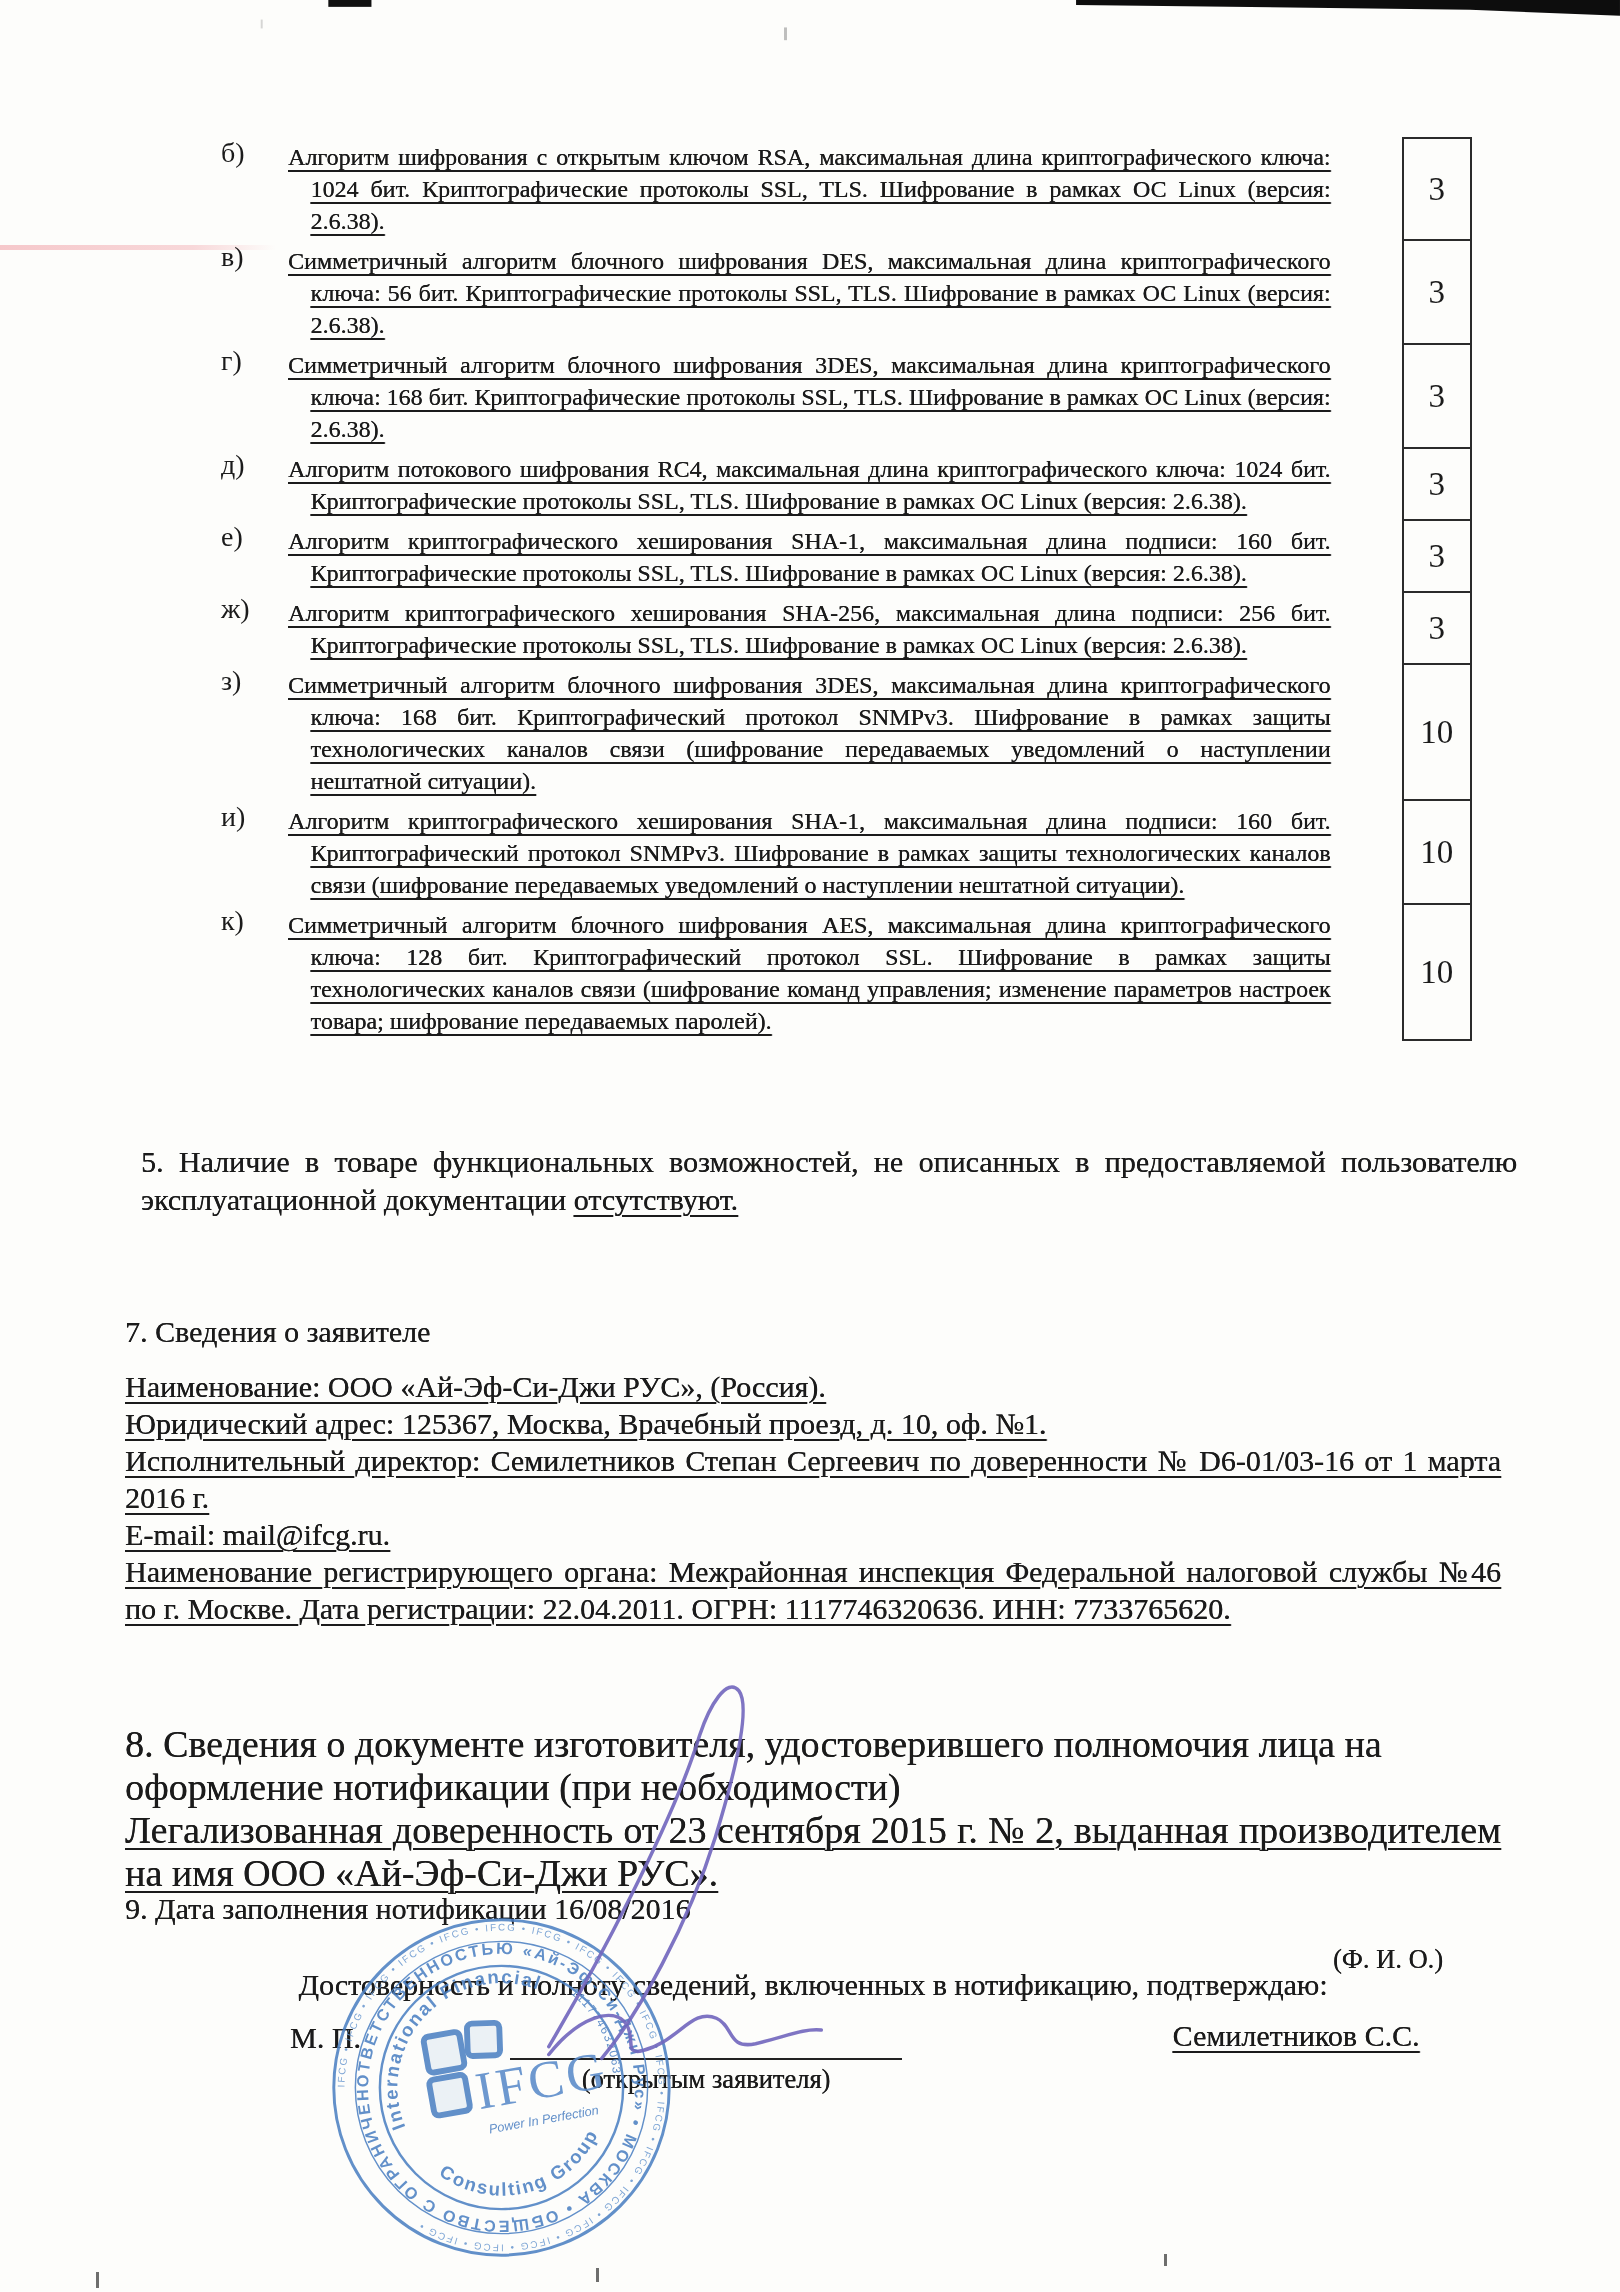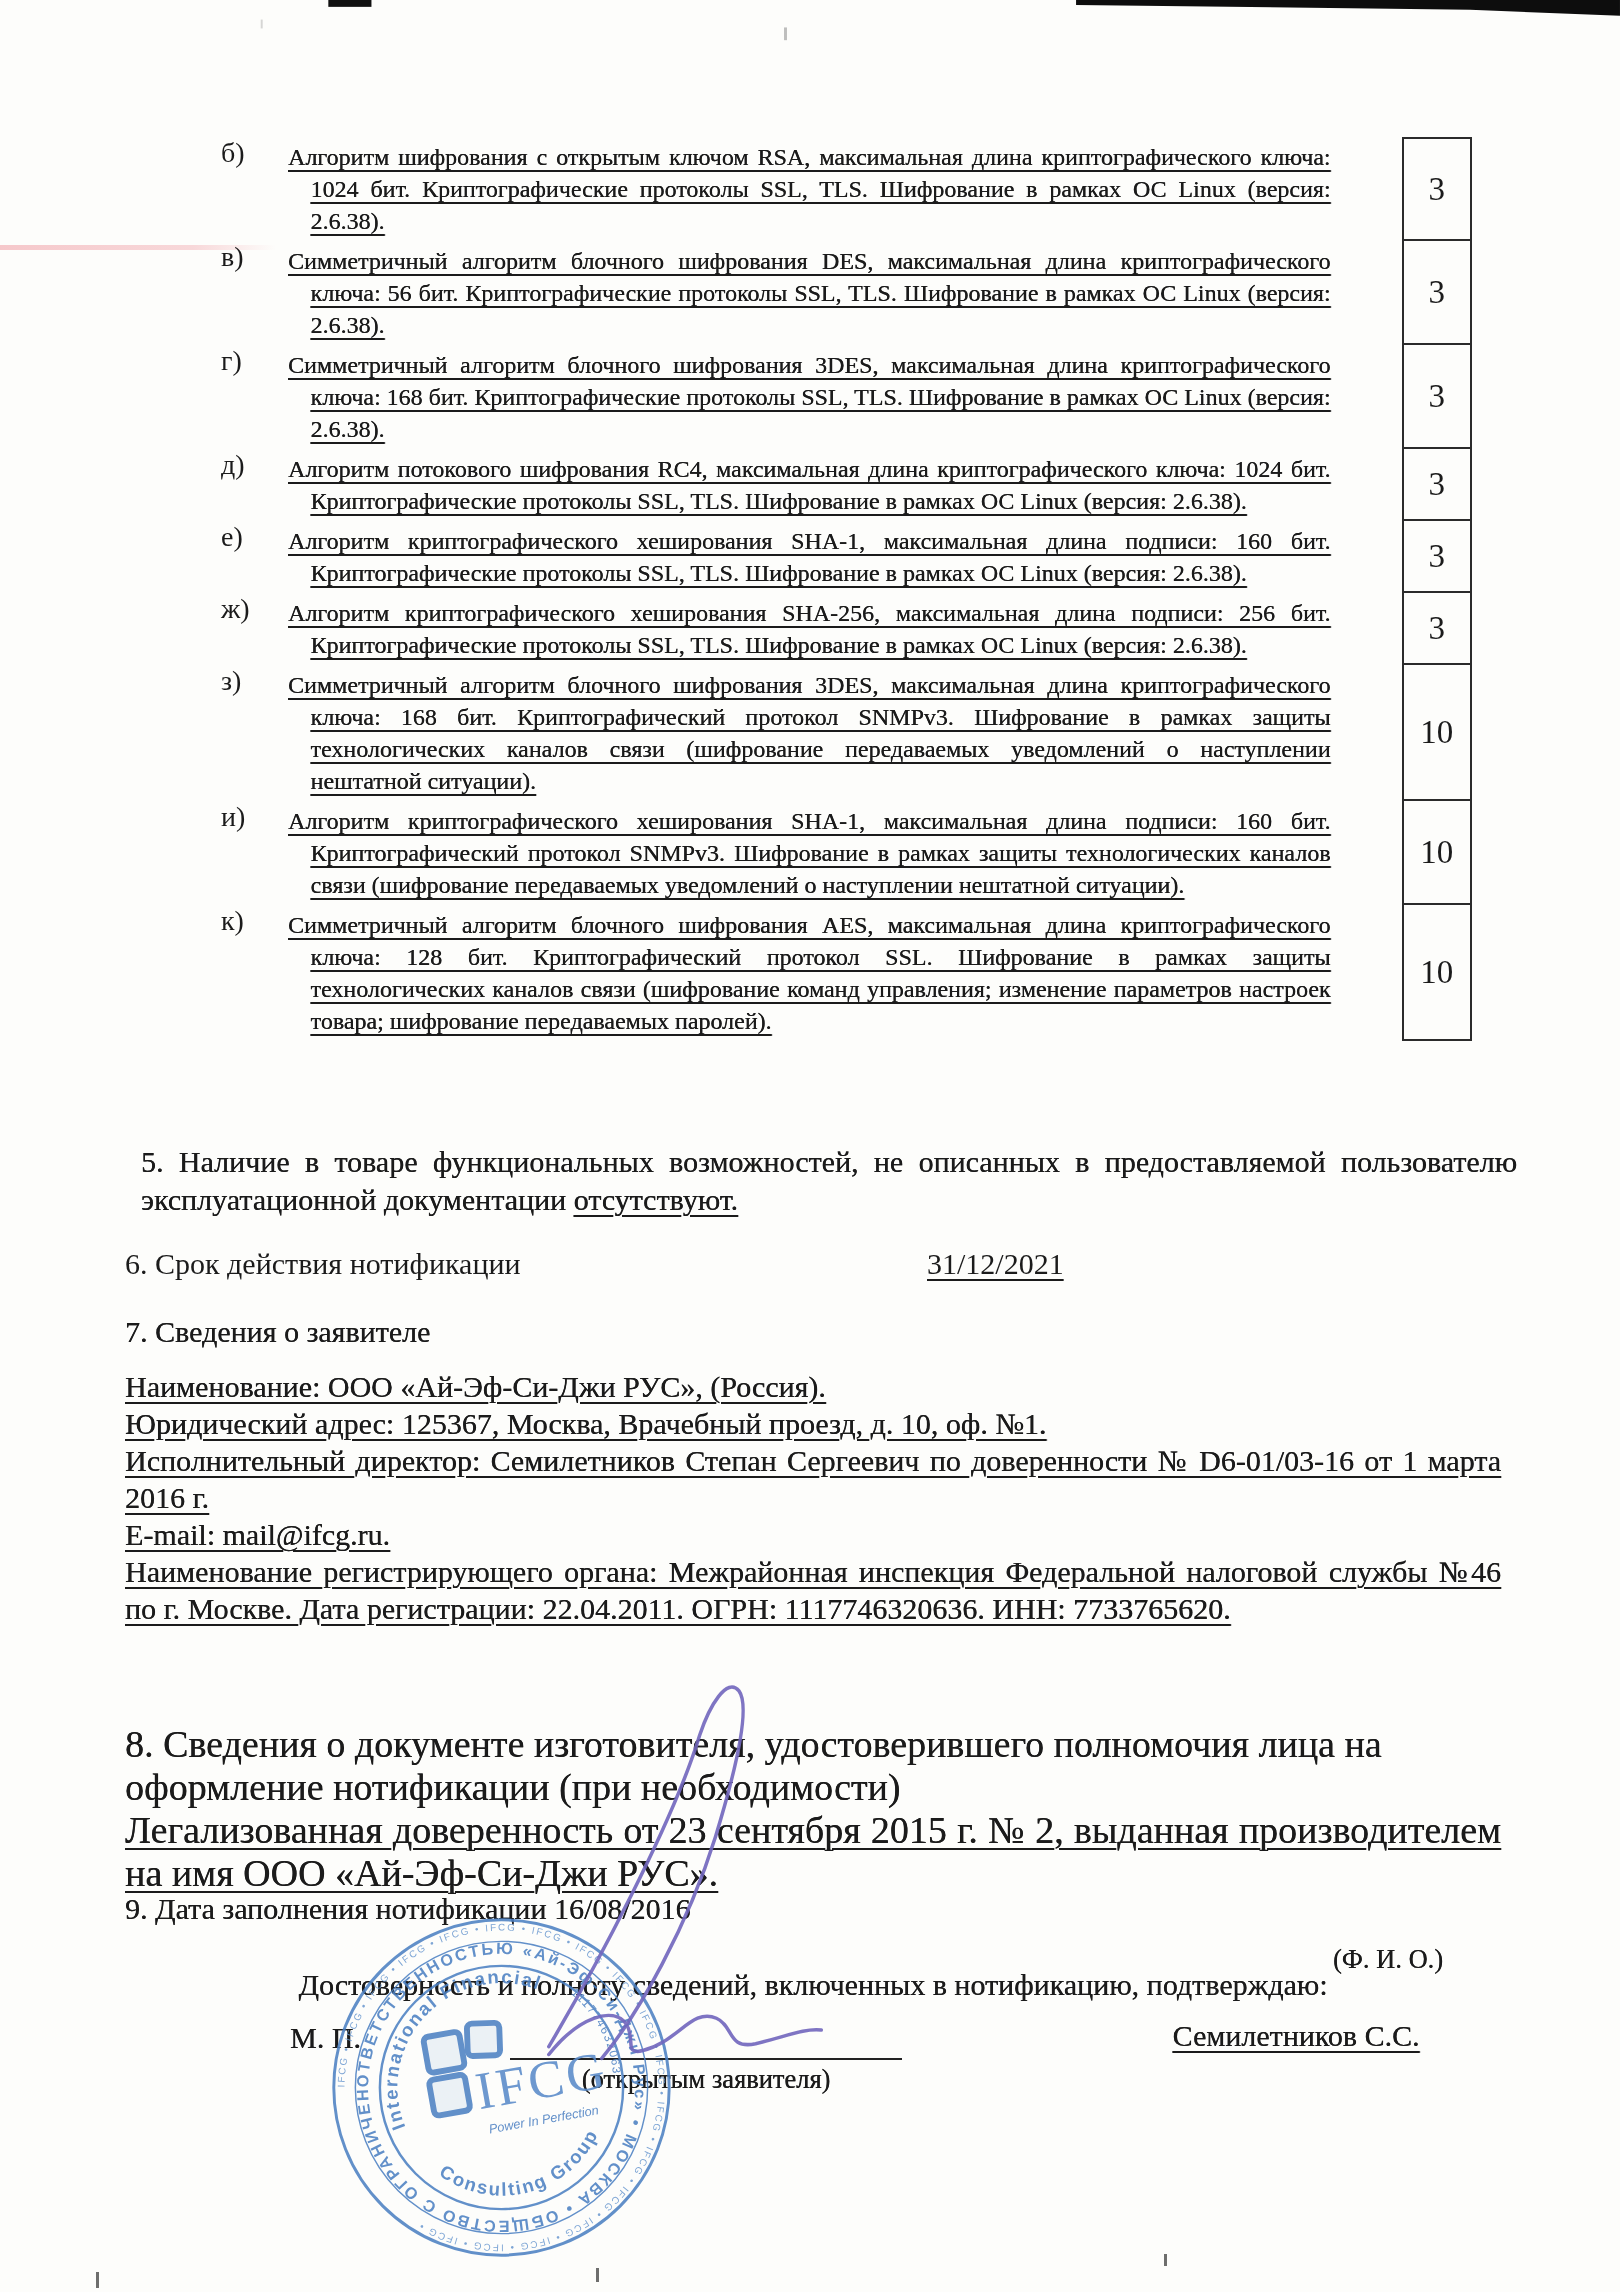--- a/index.html
+++ b/index.html
@@ -140,24 +140,20 @@
       <div class="numcell">
           <span>10</span>
         </div>
     </div>
   </div>
 
   <div id="sec5" class="sec">
     <p><span>5. Наличие в товаре функциональных возможностей, не описанных в предоставляемой пользователю эксплуатационной документации </span><span class="u">отсутствуют.</span></p>
   </div>
 
-  <div id="sec6" class="sec">
-    <span>6. Срок действия нотификации</span>
-    <span class="value u">31/12/2021</span>
-  </div>
 
   <div id="sec7" class="sec">
     <p class="heading">7. Сведения о заявителе</p>
     <p class="field u">Наименование: ООО «Ай-Эф-Си-Джи РУС», (Россия).</p>
     <p class="field u">Юридический адрес: 125367, Москва, Врачебный проезд, д. 10, оф. №1.</p>
     <p class="field u">Исполнительный директор: Семилетников Степан Сергеевич по доверенности № D6-01/03-16 от 1 марта 2016 г.</p>
     <p class="field u">E-mail: mail@ifcg.ru.</p>
     <p class="field u">Наименование регистрирующего органа: Межрайонная инспекция Федеральной налоговой службы №46 по г. Москве. Дата регистрации: 22.04.2011. ОГРН: 1117746320636. ИНН: 7733765620.</p>
   </div>
 

